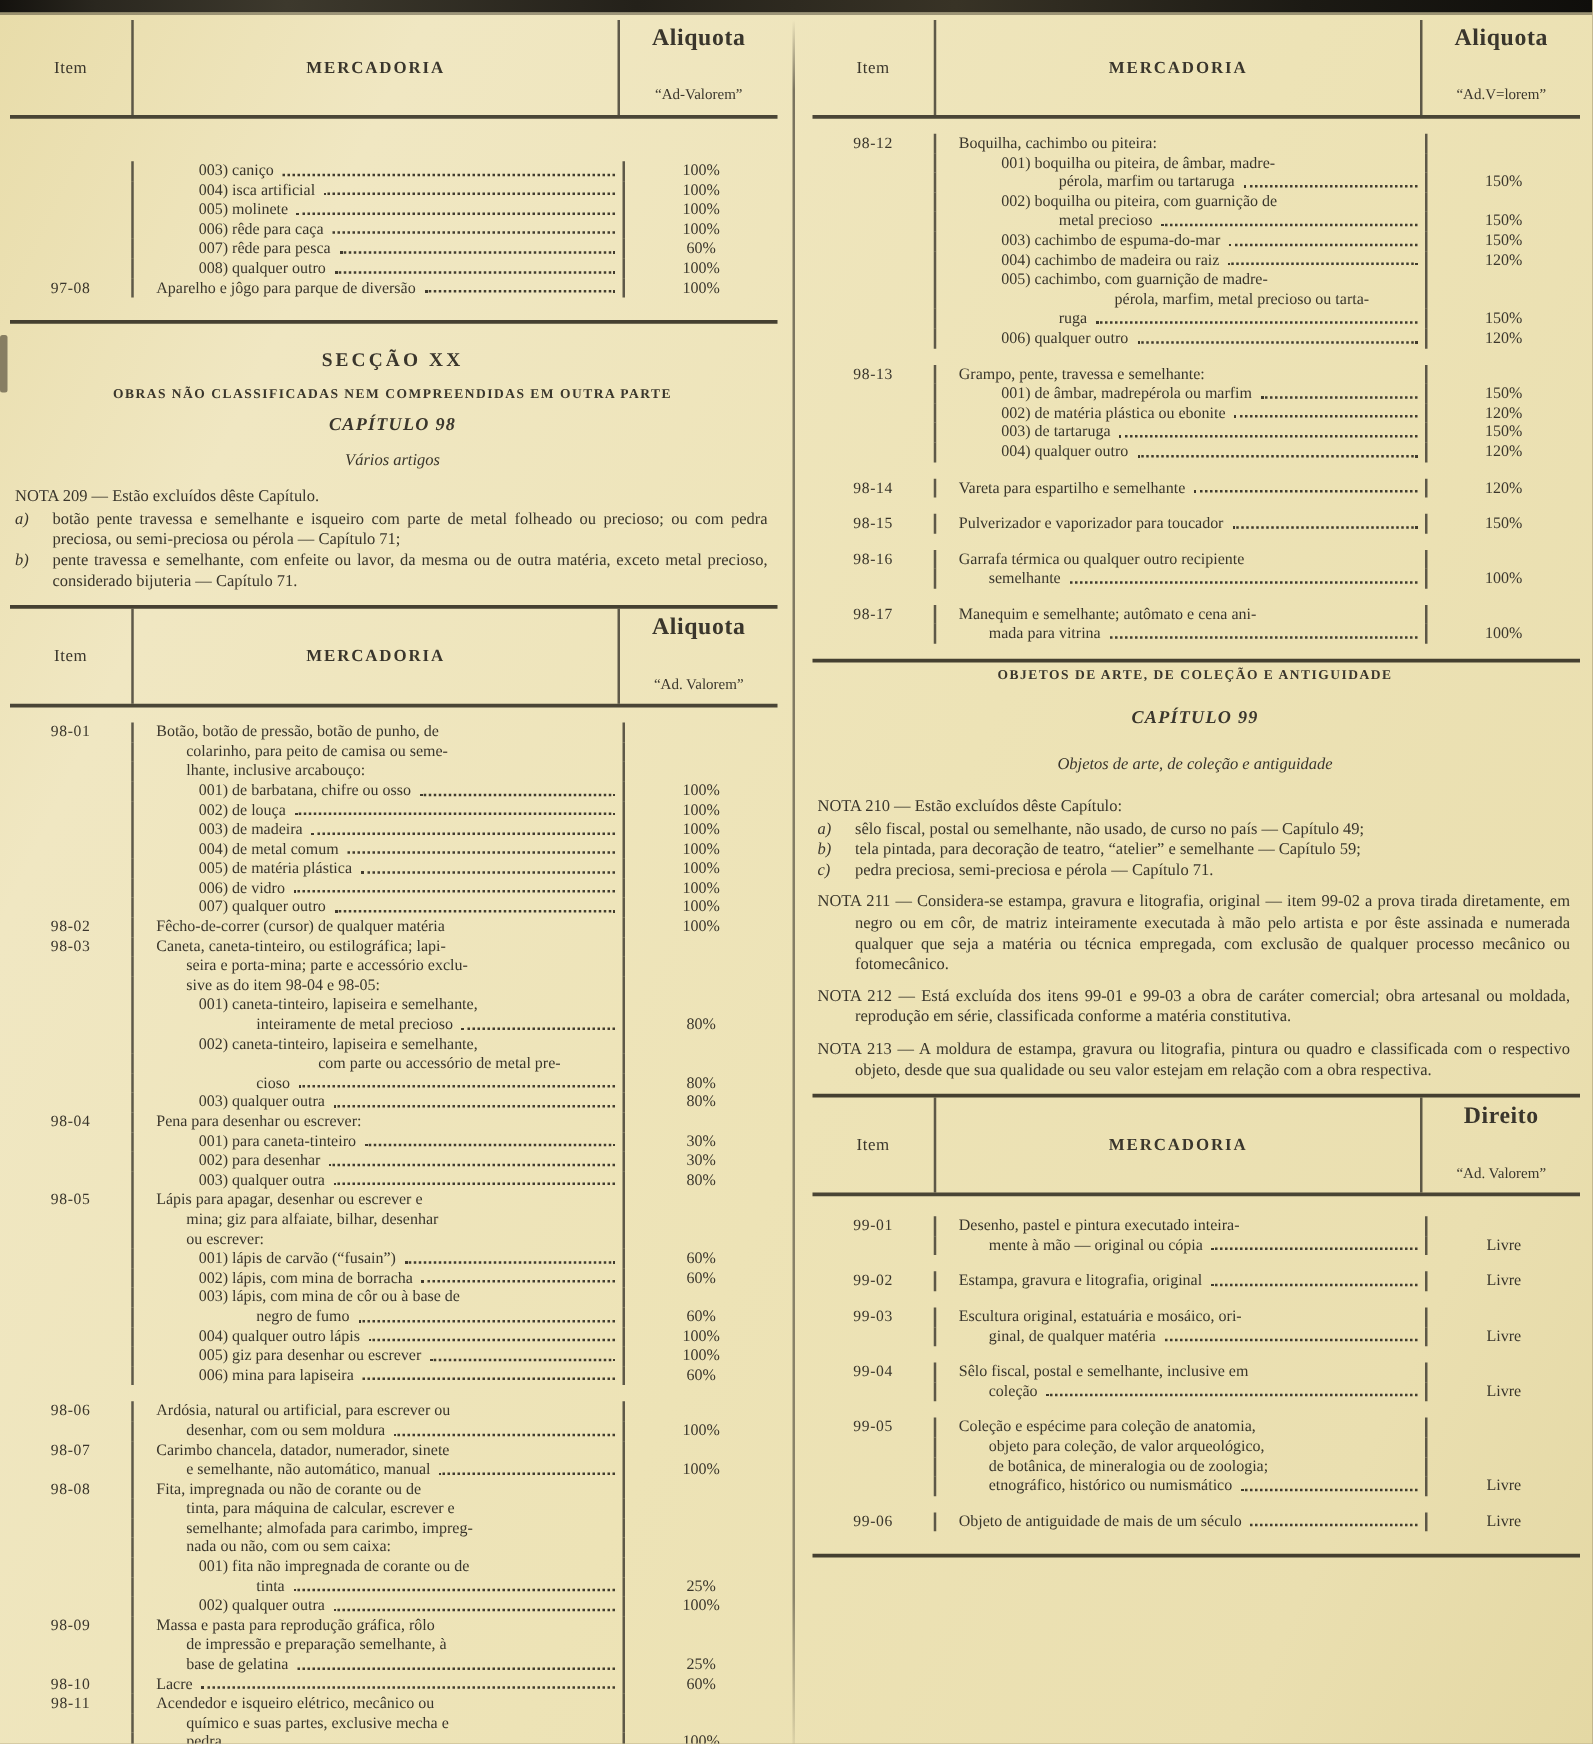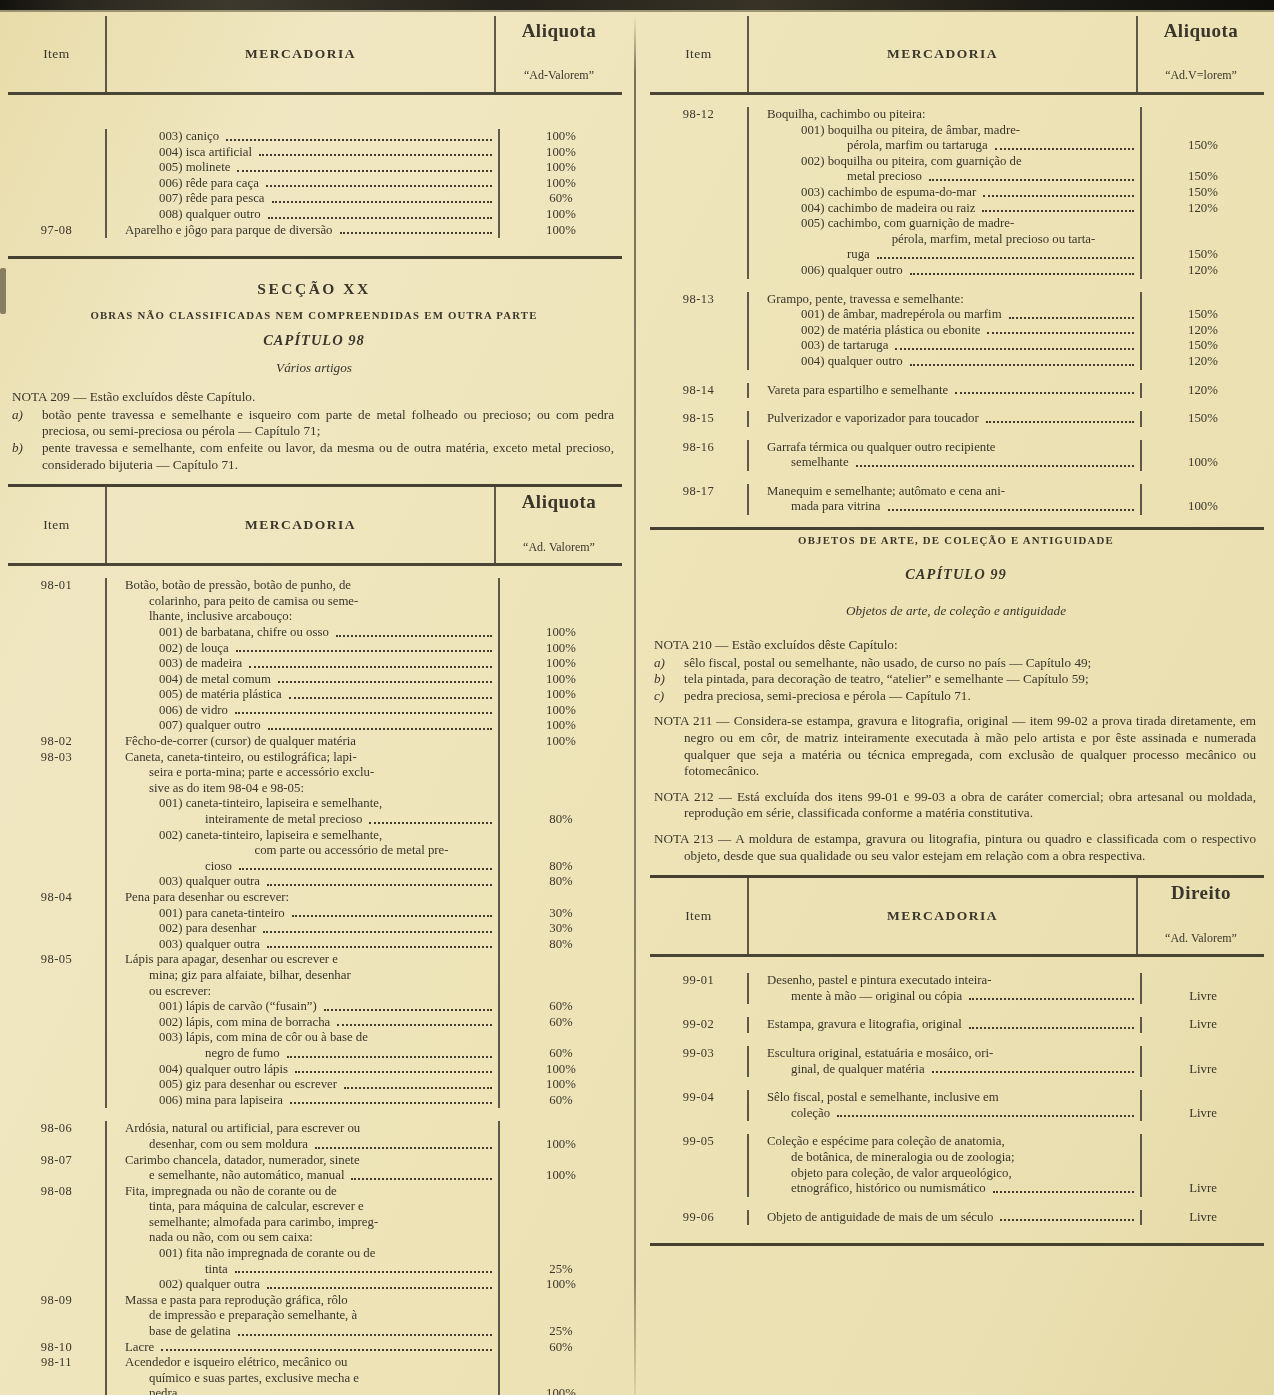--- a/index.html
+++ b/index.html
@@ -852,28 +852,28 @@
             <div class="trow gap">
               <div class="c-item">99-05</div>
               <div class="c-desc ind0">
                 <span class="txt">Coleção e espécime para coleção de anatomia,</span>
               </div>
               <div class="c-rate"></div>
             </div>
             <div class="trow">
               <div class="c-item"></div>
               <div class="c-desc ind1">
+                <span class="txt">objeto para coleção, de valor arqueológico,</span>
+              </div>
+              <div class="c-rate"></div>
+            </div>
+            <div class="trow">
+              <div class="c-item"></div>
+              <div class="c-desc ind1">
                 <span class="txt">de botânica, de mineralogia ou de zoologia;</span>
-              </div>
-              <div class="c-rate"></div>
-            </div>
-            <div class="trow">
-              <div class="c-item"></div>
-              <div class="c-desc ind1">
-                <span class="txt">objeto para coleção, de valor arqueológico,</span>
               </div>
               <div class="c-rate"></div>
             </div>
             <div class="trow">
               <div class="c-item"></div>
               <div class="c-desc ind1">
                 <span class="txt">etnográfico, histórico ou numismático</span>
                 <span class="leader"></span>
               </div>
               <div class="c-rate">Livre</div>

